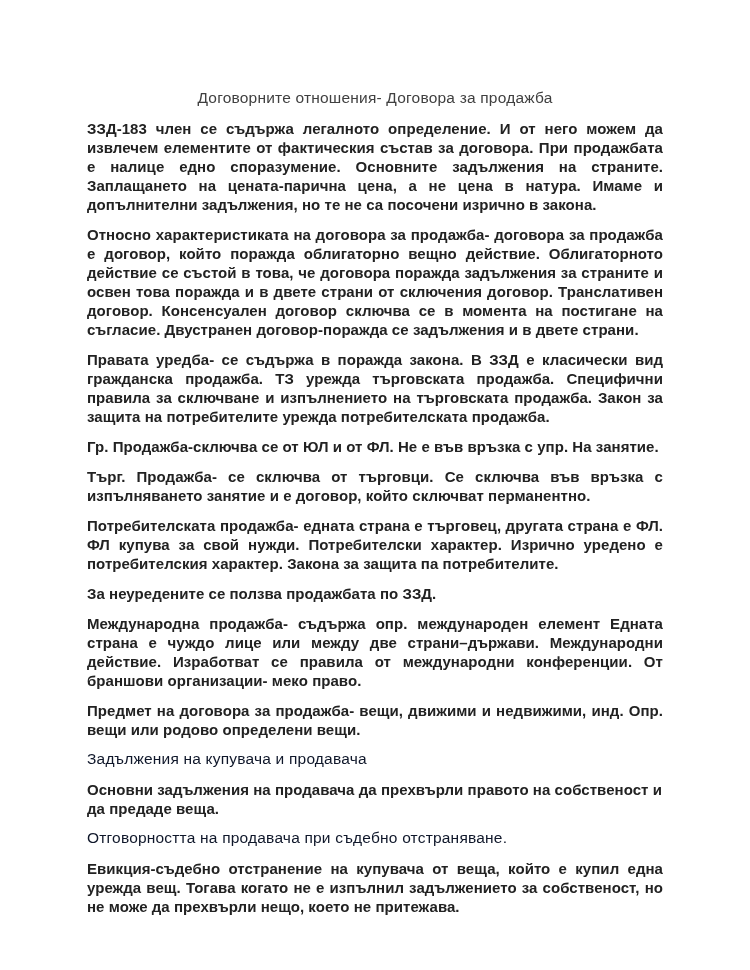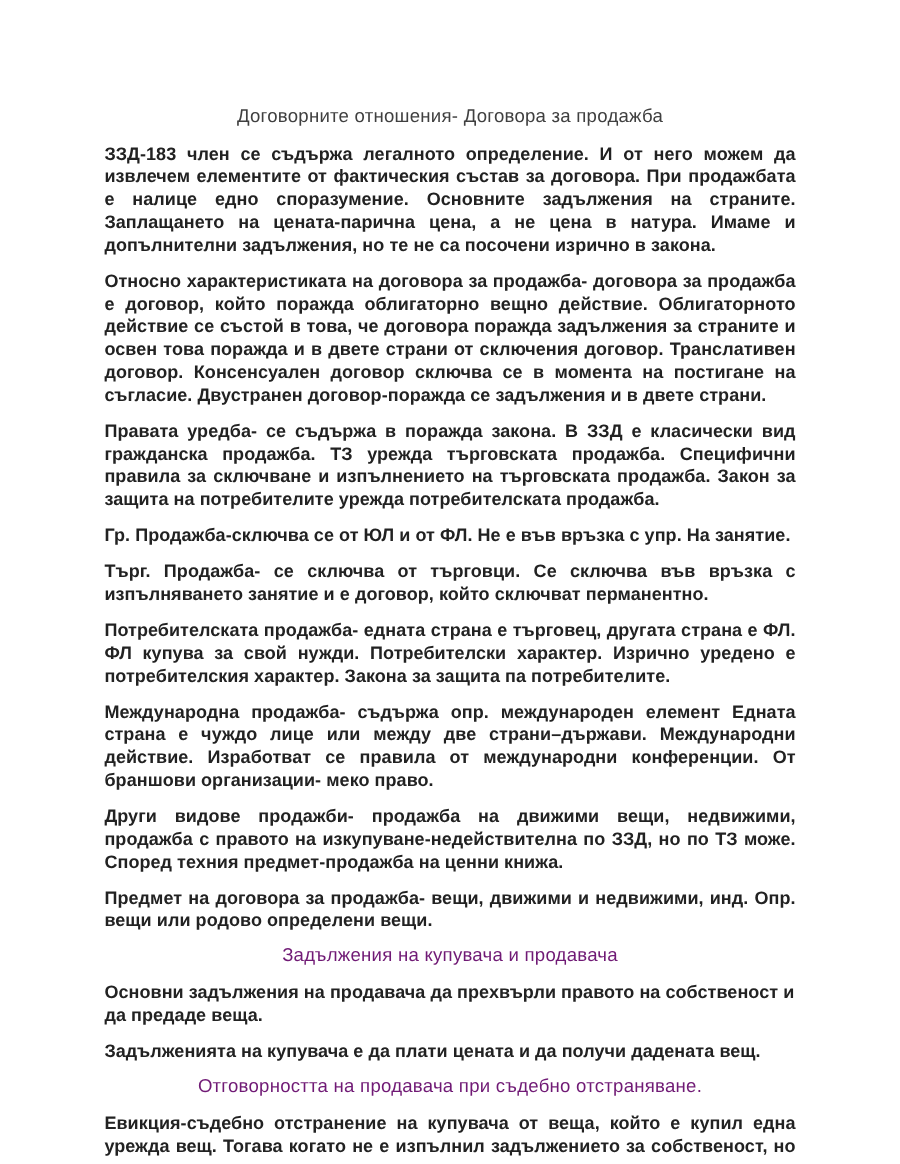--- a/index.html
+++ b/index.html
@@ -7,44 +7,43 @@
   .page {
     position: absolute; left: 87px; top: 89px; width: 576px;
     font-family: "Liberation Sans", "DejaVu Sans", sans-serif;
     color: #1a1a1a;
   }
   .h1 {
     text-align: center; font-size: 15.5px; font-weight: normal; color: #404040;
     margin: 0 0 12px 0; letter-spacing: 0.2px;
   }
   .h2 {
-    text-align: center; font-size: 15.5px; font-weight: normal; color: #701a75;
+    font-size: 15.5px; font-weight: normal; color: #0f172a;
     margin: 6px 0 12px 0; letter-spacing: 0.2px;
   }
   .p {
     font-size: 15px; line-height: 19px; font-weight: bold; color: #222;
     text-align: justify; margin: 0 0 11px 0; letter-spacing: 0.05px;
   }
   .p.left { text-align: left; }
 </style>
 </head>
 <body>
 
 <div class="page">
   <div class="h1">Договорните отношения- Договора за продажба</div>
 
   <div class="p">ЗЗД-183 член се съдържа легалното определение. И от него можем да извлечем елементите от фактическия състав за договора. При продажбата е налице едно споразумение. Основните задължения на страните. Заплащането на цената-парична цена, а не цена в натура.  Имаме и допълнителни задължения, но те не са посочени изрично в закона.</div>
   <div class="p">Относно характеристиката на договора за продажба-  договора за продажба е договор, който поражда облигаторно вещно действие.  Облигаторното действие се състой в това, че договора поражда задължения за страните и освен това поражда и в двете страни от сключения договор. Транслативен договор. Консенсуален договор сключва се в момента на постигане на съгласие. Двустранен договор-поражда се задължения и в двете страни.</div>
   <div class="p">Правата уредба- се съдържа в поражда закона. В ЗЗД е класически вид гражданска продажба. ТЗ урежда търговската продажба. Специфични правила за сключване и изпълнението на търговската продажба. Закон за защита на потребителите урежда потребителската продажба.</div>
   <div class="p left">Гр. Продажба-сключва се от ЮЛ и от ФЛ. Не е във връзка с упр. На занятие.</div>
   <div class="p">Търг. Продажба- се сключва от търговци. Се сключва във връзка с изпълняването занятие и е договор, който сключват перманентно.</div>
   <div class="p">Потребителската  продажба- едната страна е търговец, другата страна е ФЛ. ФЛ купува за свой нужди. Потребителски характер. Изрично уредено е потребителския характер. Закона за защита па потребителите.</div>
+  <div class="p left">За неуредените се ползва продажбата по ЗЗД.</div>
   <div class="p">Международна продажба- съдържа опр. международен елемент Едната страна е чуждо лице или между две страни–държави. Международни действие.  Изработват се правила  от международни конференции. От браншови организации- меко право.</div>
-  <div class="p">Други видове продажби- продажба на движими вещи, недвижими, продажба с правото на изкупуване-недействителна по ЗЗД, но по ТЗ може. Според техния предмет-продажба на ценни книжа.</div>
   <div class="p"> Предмет на договора за продажба- вещи, движими и недвижими, инд. Опр. вещи или родово определени вещи.</div>
 
   <div class="h2">Задължения на купувача и продавача</div>
   <div class="p left">Основни задължения на продавача да прехвърли правото на собственост и да предаде веща.</div>
-  <div class="p left">Задълженията на купувача е да плати цената и да получи дадената вещ.</div>
 
   <div class="h2">Отговорността на продавача при съдебно отстраняване.</div>
   <div class="p">Евикция-съдебно отстранение на купувача от веща, който е купил една урежда вещ.  Тогава когато не е изпълнил задължението за собственост, но не може да прехвърли нещо, което не притежава.</div>
 </div>
 
 </body></html>

